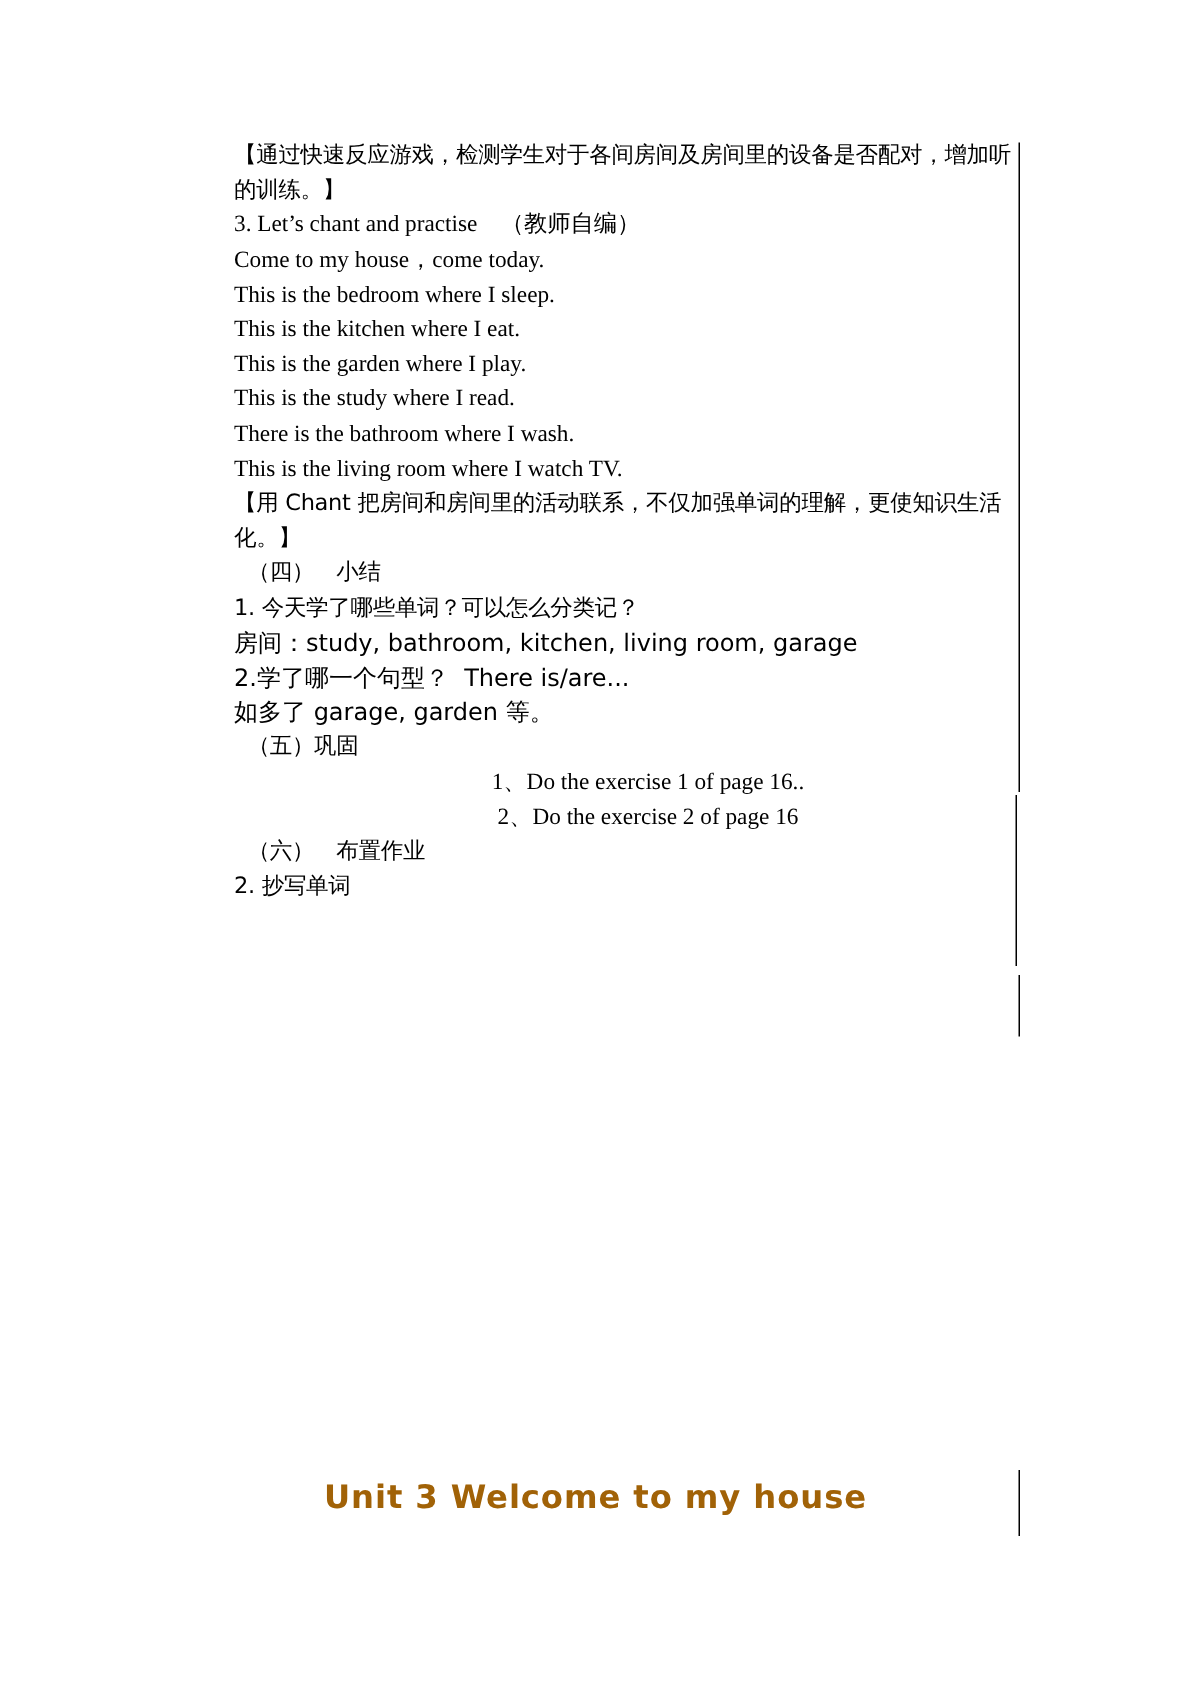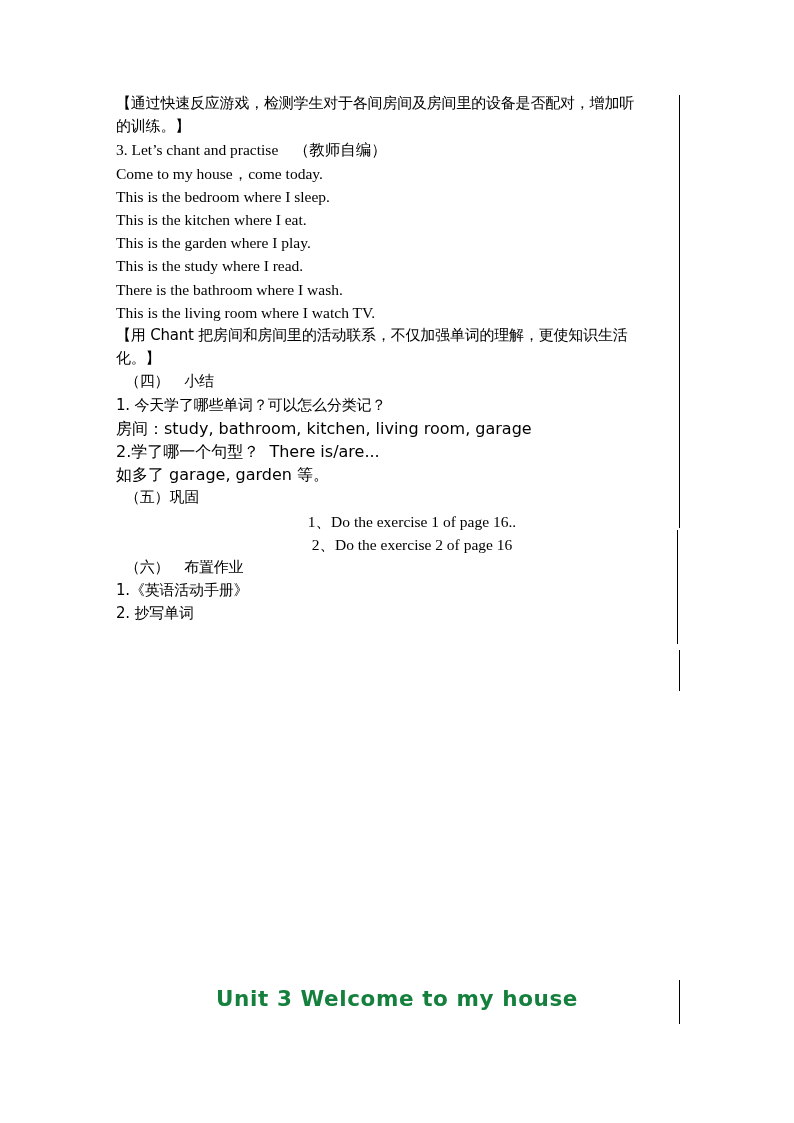--- a/index.html
+++ b/index.html
@@ -31,20 +31,21 @@
     top: 92px;
     width: 566px;
   }
 
   .line {
     font-size: 15.5px;
     line-height: 23.2px;
     white-space: pre-wrap;
     letter-spacing: 0px;
     word-spacing: 0px;
+    margin-left: 40px;
   }
 
   
   .cn {
     font-family: "DejaVu Sans", "Liberation Sans", sans-serif;
     font-size: 15px;
     line-height: 23.2px;
     letter-spacing: -0.2px;
   }
   .cn-sm {
@@ -70,21 +71,21 @@
   .unit-heading {
     position: absolute;
     left: 0;
     right: 0;
     top: 986px;
     text-align: center;
     font-family: "DejaVu Sans", "Liberation Sans", sans-serif;
     font-weight: bold;
     font-size: 21.5px;
     letter-spacing: 0.6px;
-    color: #15803d;
+    color: #a16207;
   }
 </style>
 </head>
 <body>
 
 <div class="page">
 
   <div class="content">
     <div class="line cn">【通过快速反应游戏，检测学生对于各间房间及房间里的设备是否配对，增加听</div>
     <div class="line cn">的训练。】</div>
@@ -100,21 +101,20 @@
     <div class="line cn">化。】</div>
     <div class="line cn indent-1">（四）　小结</div>
     <div class="line cn">1. 今天学了哪些单词？可以怎么分类记？</div>
     <div class="line cn-sm">房间：study, bathroom, kitchen, living room, garage</div>
     <div class="line cn-sm">2.学了哪一个句型？  There is/are...</div>
     <div class="line cn-sm">如多了 garage, garden 等。</div>
     <div class="line cn indent-1">（五）巩固</div>
     <div class="line indent-2">1、Do the exercise 1 of page 16..</div>
     <div class="line indent-2">2、Do the exercise 2 of page 16</div>
     <div class="line cn indent-1">（六）　布置作业</div>
-    <div class="line cn">1.《英语活动手册》</div>
     <div class="line cn">2. 抄写单词</div>
   </div>
 
   <div class="vrule vrule-a"></div>
   <div class="vrule vrule-b"></div>
   <div class="vrule vrule-c"></div>
   <div class="vrule vrule-d"></div>
 
   <div class="unit-heading">Unit 3   Welcome to my house</div>
 

